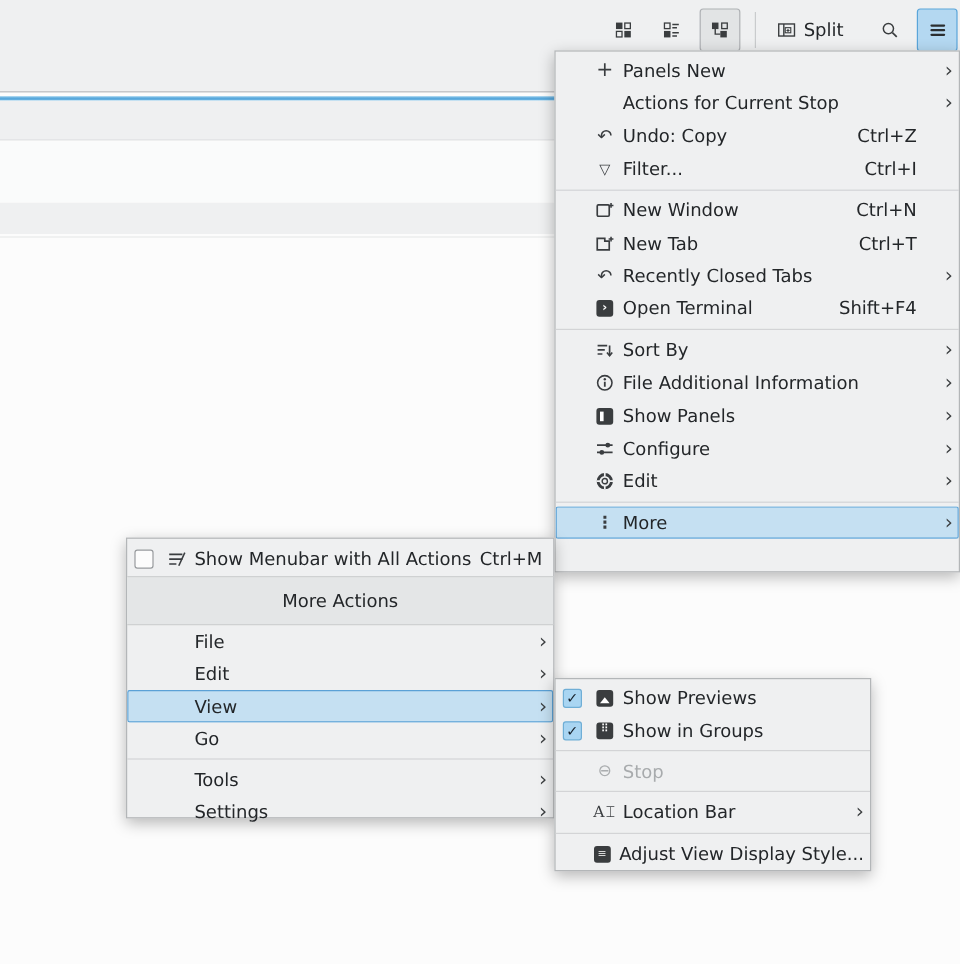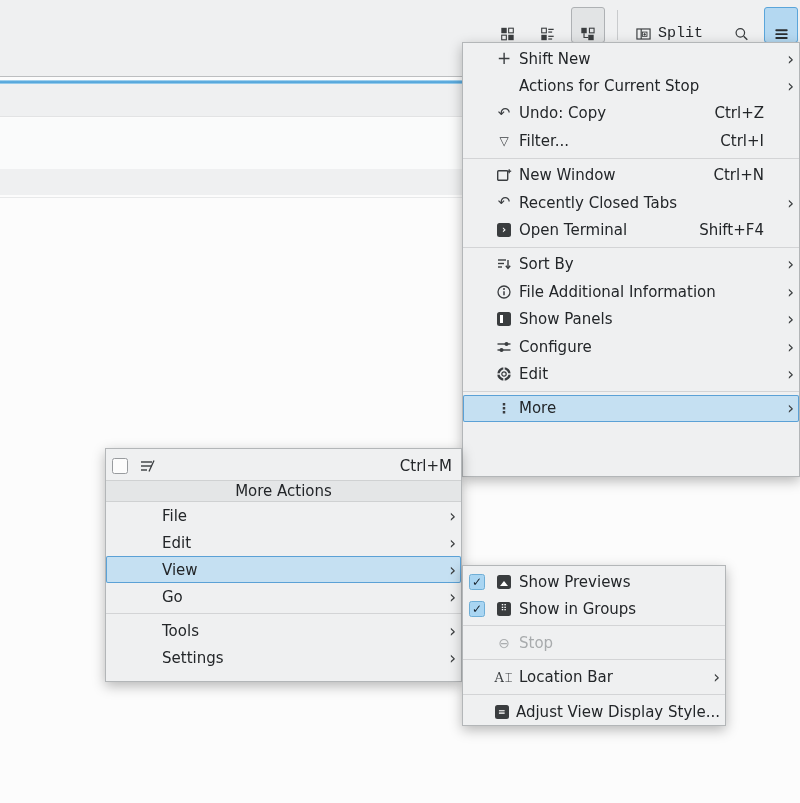--- a/index.html
+++ b/index.html
@@ -17,43 +17,43 @@
     background:linear-gradient(#bfe2f5,#58a8dc 40%,#58a8dc 70%,#bfe2f5); }
   .location-band { position:absolute; left:0; top:84px; width:800px; height:33px;
     background:#eff0f1; border-bottom:1px solid #e2e3e4; }
   .white-band { position:absolute; left:0; top:118px; width:800px; height:51px; background:#fafbfb; }
   .group-band { position:absolute; left:0; top:169px; width:800px; height:26px;
     background:#eff0f1; }
   .hairline { position:absolute; left:0; top:197px; width:800px; height:1px; background:#e8e9ea; }
 
   
   .toolbar { position:absolute; top:0; right:2px; height:50px; display:flex; align-items:center; gap:6px; }
-  .tbtn { height:36px; min-width:34px; display:flex; align-items:flex-end; justify-content:center;
-    border:1px solid transparent; border-radius:3px; padding:0 4px; gap:6px;font-family:Liberation Mono, monospace; }
+  .tbtn { height:36px; min-width:34px; display:flex; align-items:center; justify-content:center;
+    border:1px solid transparent; border-radius:3px; padding:0 4px; gap:6px; }
   .tbtn.pressed-gray { background:#e2e4e5; border-color:#aeb1b4; }
   .tbtn.pressed-blue { background:#b4d8f1; border-color:#5aa5da; }
   .tsep { width:1px; height:30px; background:#c9cbcd; margin:0 6px; }
   .tlabel { font-size:15px; color:#232629; }
 
   
   .menu { position:absolute; background:#eff0f1; border:1px solid #b3b6b8;
     box-shadow:0 4px 12px rgba(0,0,0,.28); padding:2px 0; }
   .mrow { display:flex; align-items:center; height:27px; padding:0 5px 0 6px; }
   .menu-main .mrow { height:27.4px; }
   .mrow.hl { background:#c5e0f2; box-shadow:inset 0 0 0 1px #5ba1d6; border-radius:2px; }
   .mrow.disabled { color:#a8abad; }
   .slot-check { width:24px; display:flex; align-items:center; }
   .slot-icon { width:22px; display:flex; align-items:center; justify-content:center; }
   .mlabel { margin-left:4px; white-space:nowrap; }
   .mshortcut { margin-left:auto; padding-right:30px; white-space:nowrap; }
   .menu-left .mshortcut, .menu-view .mshortcut { padding-right:4px; }
   .marrow { margin-left:auto; width:18px; text-align:right; font-size:17px; color:#3c3f41;
     font-family:"DejaVu Sans",sans-serif; }
   .msep { height:1px; background:#d3d4d6; margin:3px 0; }
-  .mheader { height:22px; display:flex; align-items:center; justify-content:center;
+  .mheader { height:41px; display:flex; align-items:center; justify-content:center;
     background:#e4e6e7; border-top:1px solid #cfd1d2; border-bottom:1px solid #cfd1d2; }
   .row-tall { height:29px; }
 
   
   .cb { width:16px; height:16px; border:1px solid #989b9e; border-radius:2.5px;
     background:#fcfcfc; display:flex; align-items:center; justify-content:center;
     font-size:12px; color:#17212b; }
   .cb.checked { background:#a9d5f2; border-color:#6faed6; }
 
   
@@ -148,21 +148,21 @@
   </div>
 </div>
 
 <div class="menu menu-main" style="left:462px; top:42px; width:338px; height:435px;">
 
   <div class="mrow">
     <span class="slot-check"></span>
     <span class="slot-icon">
         <span class="ic glyph-plus">+</span>
       </span>
-    <span class="mlabel">Shift New</span>
+    <span class="mlabel">Panels New</span>
     <span class="marrow">›</span>
   </div>
 
   <div class="mrow">
     <span class="slot-check"></span>
     <span class="slot-icon"></span>
     <span class="mlabel">Actions for Current Stop</span>
     <span class="marrow">›</span>
   </div>
 
@@ -194,20 +194,34 @@
         <rect x="1.7" y="3.7" width="10" height="9.5" rx="1" fill="none" stroke="#3a3d40" stroke-width="1.4"></rect>
         <line x1="13.2" y1="2.2" x2="13.2" y2="6.2" stroke="#3a3d40" stroke-width="1.3"></line>
         <line x1="11.2" y1="4.2" x2="15.2" y2="4.2" stroke="#3a3d40" stroke-width="1.3"></line>
       </svg>
     </span>
       </span>
     <span class="mlabel">New Window</span>
     <span class="mshortcut">Ctrl+N</span>
   </div>
 
+  <div class="mrow">
+    <span class="slot-check"></span>
+    <span class="slot-icon">
+        <span class="ic">
+      <svg width="16" height="16" viewBox="0 0 16 16">
+        <path d="M1.7 13.2 L1.7 3.7 L8 3.7 L8 6 L11.7 6 L11.7 13.2 Z" fill="none" stroke="#3a3d40" stroke-width="1.4"></path>
+        <line x1="13.2" y1="2.2" x2="13.2" y2="6.2" stroke="#3a3d40" stroke-width="1.3"></line>
+        <line x1="11.2" y1="4.2" x2="15.2" y2="4.2" stroke="#3a3d40" stroke-width="1.3"></line>
+      </svg>
+    </span>
+      </span>
+    <span class="mlabel">New Tab</span>
+    <span class="mshortcut">Ctrl+T</span>
+  </div>
 
   <div class="mrow">
     <span class="slot-check"></span>
     <span class="slot-icon">
         <span class="ic glyph-undo">↶</span>
       </span>
     <span class="mlabel">Recently Closed Tabs</span>
     <span class="marrow">›</span>
   </div>
 
@@ -321,20 +335,21 @@
     <span class="slot-icon">
         <span class="ic">
       <svg width="16" height="16" viewBox="0 0 16 16">
         <line x1="2" y1="4" x2="13" y2="4" stroke="#3a3d40" stroke-width="1.4"></line>
         <line x1="2" y1="8" x2="13" y2="8" stroke="#3a3d40" stroke-width="1.4"></line>
         <line x1="2" y1="12" x2="8" y2="12" stroke="#3a3d40" stroke-width="1.4"></line>
         <line x1="10" y1="13.5" x2="15" y2="2.5" stroke="#3a3d40" stroke-width="1.3"></line>
       </svg>
     </span>
       </span>
+    <span class="mlabel">Show Menubar with All Actions</span>
     <span class="mshortcut">Ctrl+M</span>
   </div>
 
   <div class="mheader">More Actions</div>
 
   <div class="mrow">
     <span class="slot-check"></span>
       <span class="slot-icon"></span>
     <span class="mlabel">File</span>
     <span class="marrow">›</span>

